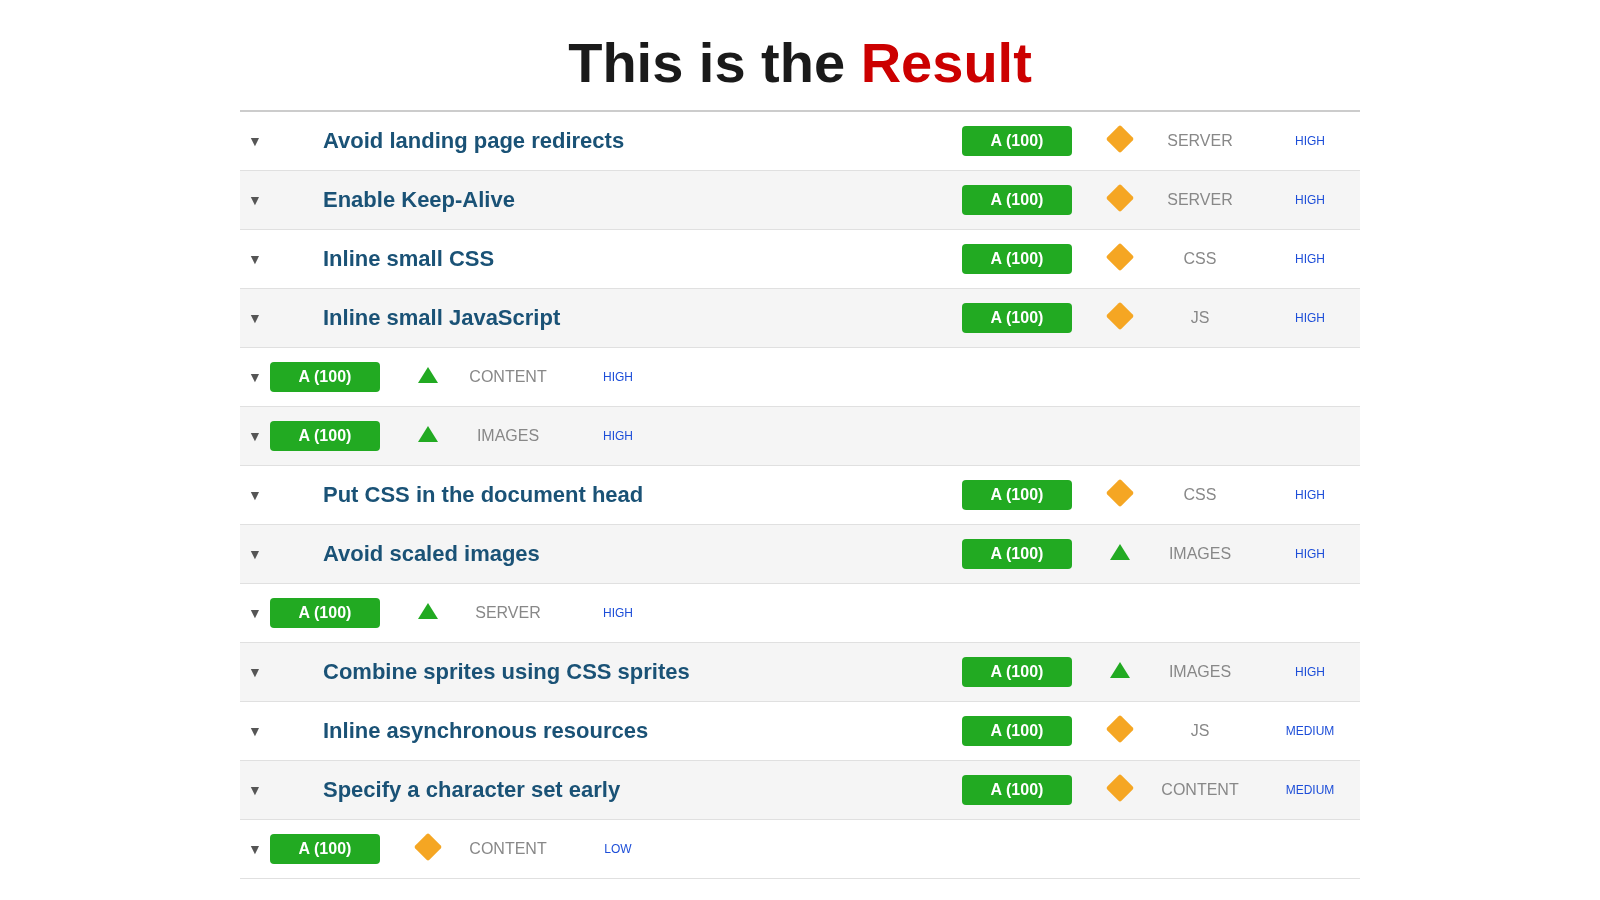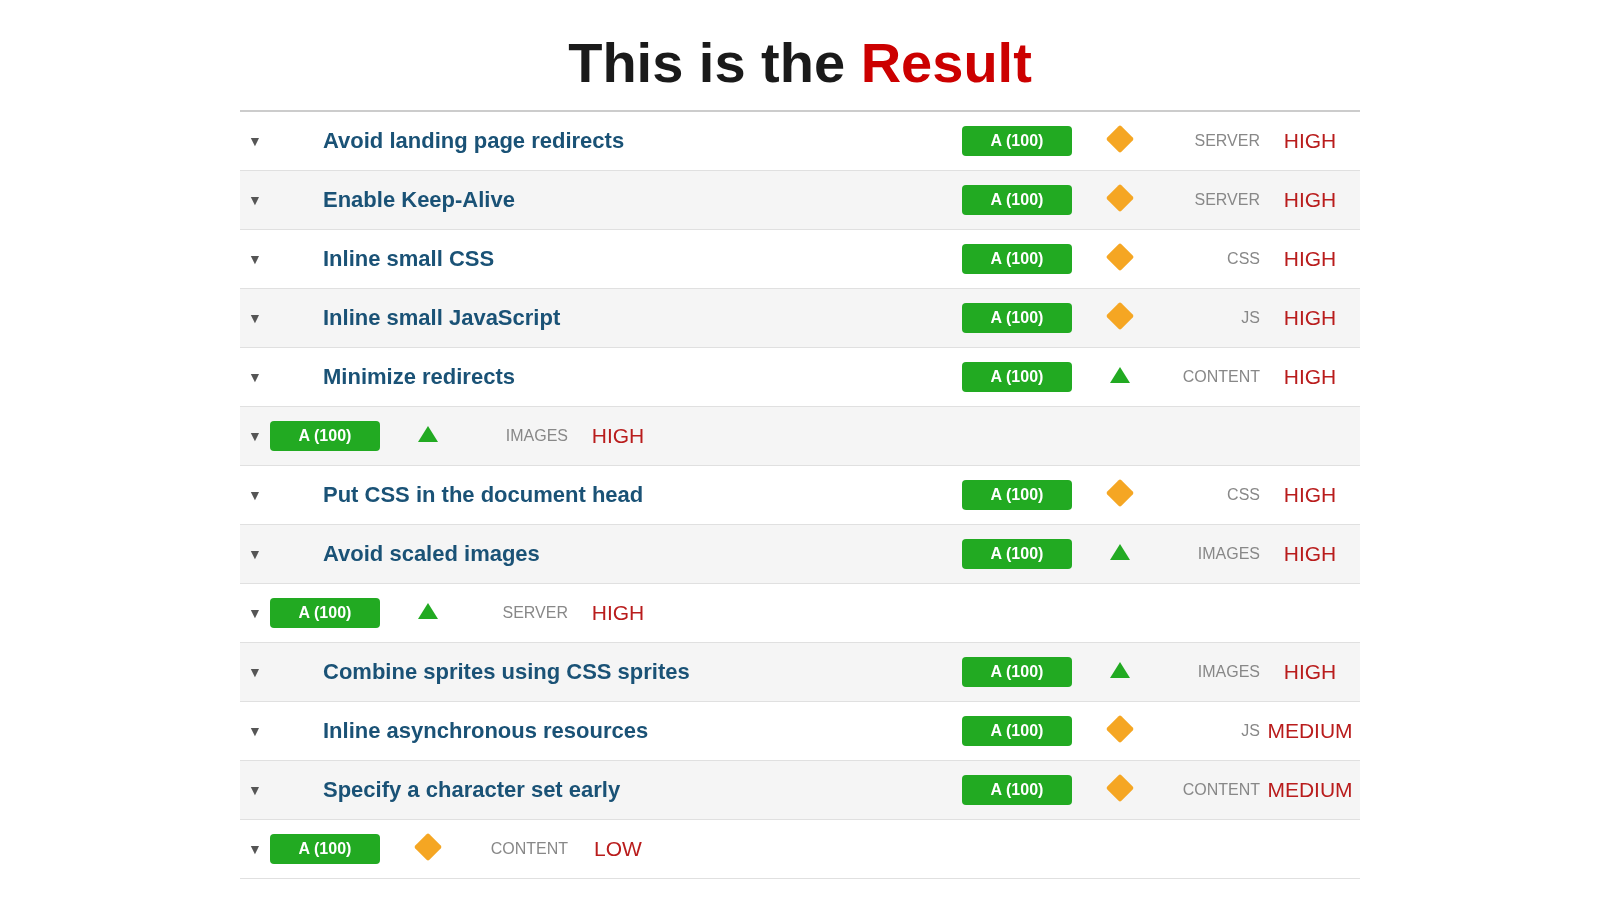--- a/index.html
+++ b/index.html
@@ -95,32 +95,32 @@
       display: inline-block;
       width: 0;
       height: 0;
       border-left: 10px solid transparent;
       border-right: 10px solid transparent;
       border-bottom: 16px solid #22aa22;
     }
 
     .category-cell {
       width: 120px;
-      text-align: right;
+      text-align: center;
       color: #888888;
       font-size: 16px;
       font-weight: normal;
       flex-shrink: 0;
     }
 
     .priority-cell {
       width: 100px;
       text-align: center;
-      color: #b91c1c;
-      font-size: 21px;
+      color: #1d4ed8;
+      font-size: 12px;
       font-weight: normal;
       flex-shrink: 0;
     }
   </style>
 </head>
 <body>
 
 <h1 class="page-title">
   <span>This is the </span><span class="highlight">Result</span>
 </h1>
@@ -153,21 +153,20 @@
     <div class="result-row">
       <div class="chevron">▼</div>
       <div class="row-title">Inline small JavaScript</div>
       <div class="score-badge">A (100)</div>
       <div class="icon-cell"><span class="diamond-icon"></span></div>
       <div class="category-cell">JS</div>
       <div class="priority-cell">HIGH</div>
     </div>
     <div class="result-row">
       <div class="chevron">▼</div>
-      <div class="row-title">Minimize redirects</div>
       <div class="score-badge">A (100)</div>
       <div class="icon-cell"><span class="arrow-up-icon"></span></div>
       <div class="category-cell">CONTENT</div>
       <div class="priority-cell">HIGH</div>
     </div>
     <div class="result-row">
       <div class="chevron">▼</div>
       <div class="score-badge">A (100)</div>
       <div class="icon-cell"><span class="arrow-up-icon"></span></div>
       <div class="category-cell">IMAGES</div>

